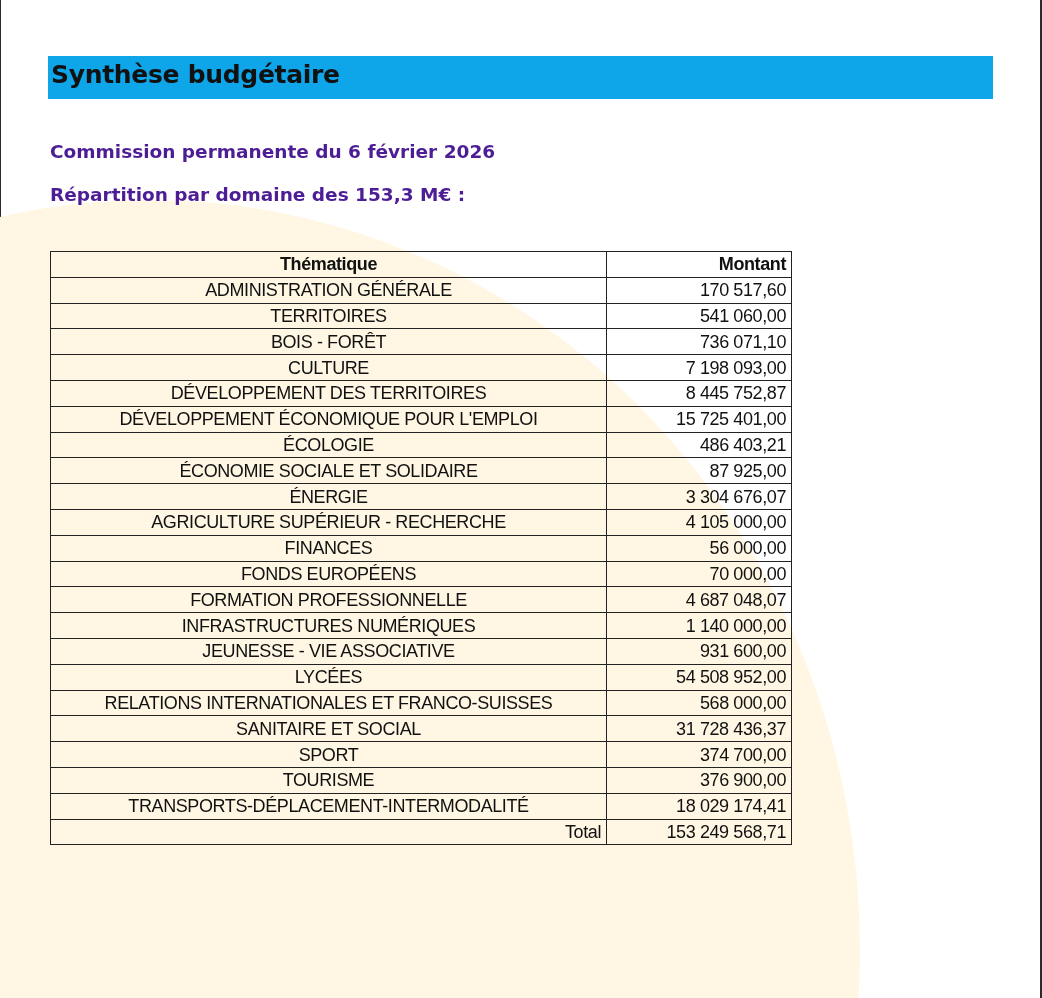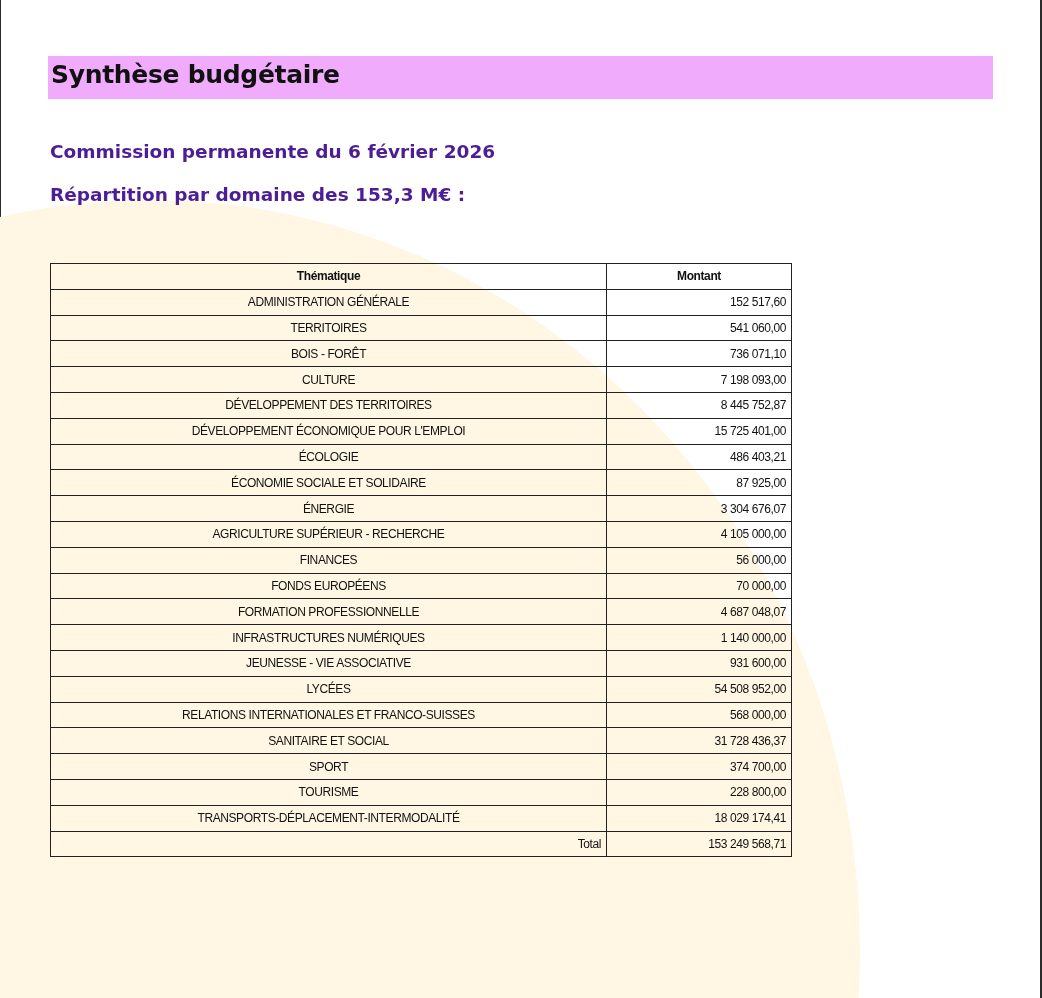--- a/index.html
+++ b/index.html
@@ -9,35 +9,35 @@
     font-family: "Liberation Sans", sans-serif; color: #111;
   }
   .page-border-left { position: absolute; left: 0; top: 0; width: 1px; height: 998px; background: #2b2b2b; }
   .page-border-right { position: absolute; left: 1040px; top: 0; width: 2px; height: 998px; background: #2b2b2b; }
   .bg-blob {
     position: absolute; left: -560px; top: 200px; width: 1420px; height: 1500px;
     border-radius: 50%; background: #fff7e3; z-index: 0;
   }
   .title-bar {
     position: absolute; left: 48px; top: 56px; width: 945px; height: 43px;
-    background: #f0abfc; z-index: 1;
+    background: #0ea5e9; z-index: 1;
   }
   .title-text {
     position: absolute; left: 3px; top: 4px;
     font-family: "DejaVu Sans", sans-serif; font-weight: bold; font-size: 25px; letter-spacing: -0.3px; color: #111;
   }
   .subtitle {
     position: absolute; left: 50px; z-index: 1;
     font-family: "DejaVu Sans", sans-serif; font-weight: bold; font-size: 18.5px; color: #4c1d95;
   }
   .sub1 { top: 141px; }
   .sub2 { top: 184px; }
   table.budget {
-    position: absolute; left: 50px; top: 263px; z-index: 1;
-    border-collapse: collapse; font-family: "Liberation Sans", sans-serif; font-size: 12px;
+    position: absolute; left: 50px; top: 251px; z-index: 1;
+    border-collapse: collapse; font-family: "Liberation Sans", sans-serif; font-size: 18px;
     letter-spacing: -0.4px;
     border-radius: 25px;
   }
   table.budget th, table.budget td {
     border: 1.5px solid #222; height: 24.8px; padding: 0 5px; line-height: 1;
   }
   table.budget th { font-weight: bold; text-align: center; }
   .col-theme { width: 545px; text-align: center; }
   .col-amount { width: 174px; text-align: right; }
   tr.total-row td { font-weight: normal; }
@@ -54,27 +54,27 @@
   <span class="title-text">Synthèse budgétaire</span>
 </div>
 
 <div class="subtitle sub1">Commission permanente du 6 février 2026</div>
 <div class="subtitle sub2">Répartition par domaine des 153,3 M€ :</div>
 
 <table class="budget">
   <thead>
     <tr>
       <th class="col-theme" style="text-align:center">Thématique</th>
-      <th class="col-amount" style="text-align:center">Montant</th>
+      <th class="col-amount" style="text-align:right">Montant</th>
     </tr>
   </thead>
   <tbody id="rows">
       <tr>
         <td class="col-theme">ADMINISTRATION GÉNÉRALE</td>
-        <td class="col-amount">152 517,60</td>
+        <td class="col-amount">170 517,60</td>
       </tr>
       <tr>
         <td class="col-theme">TERRITOIRES</td>
         <td class="col-amount">541 060,00</td>
       </tr>
       <tr>
         <td class="col-theme">BOIS - FORÊT</td>
         <td class="col-amount">736 071,10</td>
       </tr>
       <tr>
@@ -136,21 +136,21 @@
       <tr>
         <td class="col-theme">SANITAIRE ET SOCIAL</td>
         <td class="col-amount">31 728 436,37</td>
       </tr>
       <tr>
         <td class="col-theme">SPORT</td>
         <td class="col-amount">374 700,00</td>
       </tr>
       <tr>
         <td class="col-theme">TOURISME</td>
-        <td class="col-amount">228 800,00</td>
+        <td class="col-amount">376 900,00</td>
       </tr>
       <tr>
         <td class="col-theme">TRANSPORTS-DÉPLACEMENT-INTERMODALITÉ</td>
         <td class="col-amount">18 029 174,41</td>
       </tr>
     </tbody>
   <tfoot>
     <tr class="total-row">
       <td class="col-theme total-label">Total</td>
       <td class="col-amount">153 249 568,71</td>

